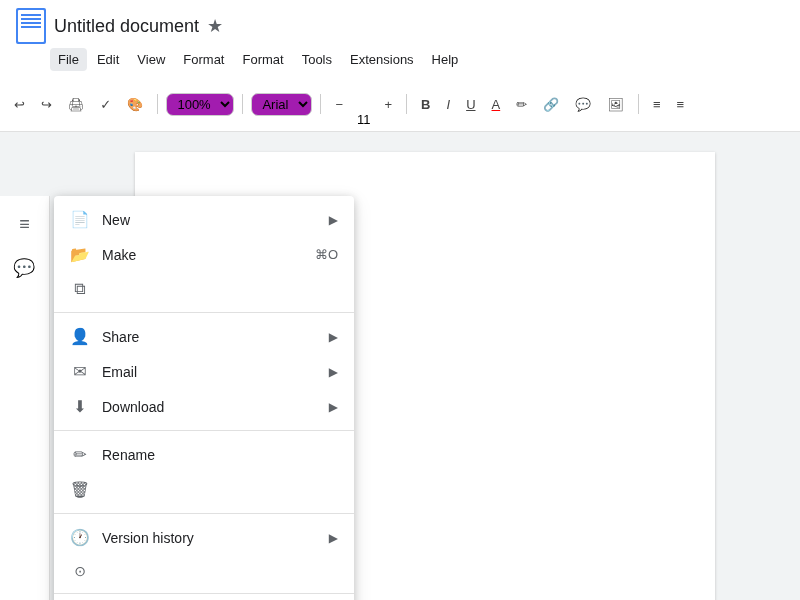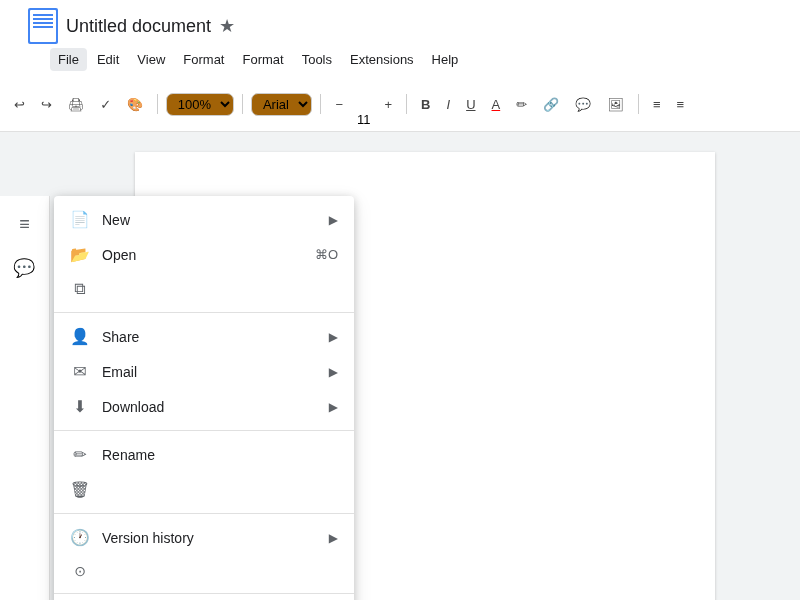--- a/index.html
+++ b/index.html
@@ -1,21 +1,21 @@
 <!DOCTYPE html>
 <html><head>
   <meta charset="utf-8">
   <style>
     * { margin: 0; padding: 0; box-sizing: border-box; }
     body { font-family: 'Arial', sans-serif; background: #f1f3f4; width: 800px; height: 600px; overflow: hidden; position: relative; }
 
     
     .title-bar {
       background: #fff;
-      padding: 8px 28px 0;
+      padding: 8px 16px 0;
       display: flex;
       align-items: center;
       gap: 8px;
     }
     .doc-icon {
       width: 30px;
       height: 36px;
       background: #4285f4;
       border-radius: 2px;
       position: relative;
@@ -81,22 +81,21 @@
       cursor: pointer;
       border-radius: 3px;
       border: none;
       background: none;
     }
     .font-selector {
       padding: 2px 6px;
       font-size: 13px;
       border: 1px solid #ccc;
       border-radius: 7px;
-      background: #a16207;
-      text-align: center;
+      background: #a21caf;
     }
     .toolbar-divider {
       width: 1px; height: 20px;
       background: #ccc;
       margin: 0 4px;
     }
     .toolbar-bold { font-weight: bold; }
     .toolbar-italic { font-style: italic; }
     .toolbar-underline { text-decoration: underline; }
 
@@ -291,21 +290,21 @@
   <div class="file-menu">
 
     <div class="menu-option">
       <span class="menu-icon">📄</span>
       <span class="menu-label">New</span>
       <span class="menu-arrow">▶</span>
     </div>
 
     <div class="menu-option">
       <span class="menu-icon">📂</span>
-      <span class="menu-label">Open</span>
+      <span class="menu-label">Make</span>
       <span class="menu-shortcut">⌘O</span>
     </div>
 
     <div class="menu-option">
       <span class="menu-icon">⧉</span>
     </div>
 
     <div class="menu-separator"></div>
 
     <div class="menu-option">

